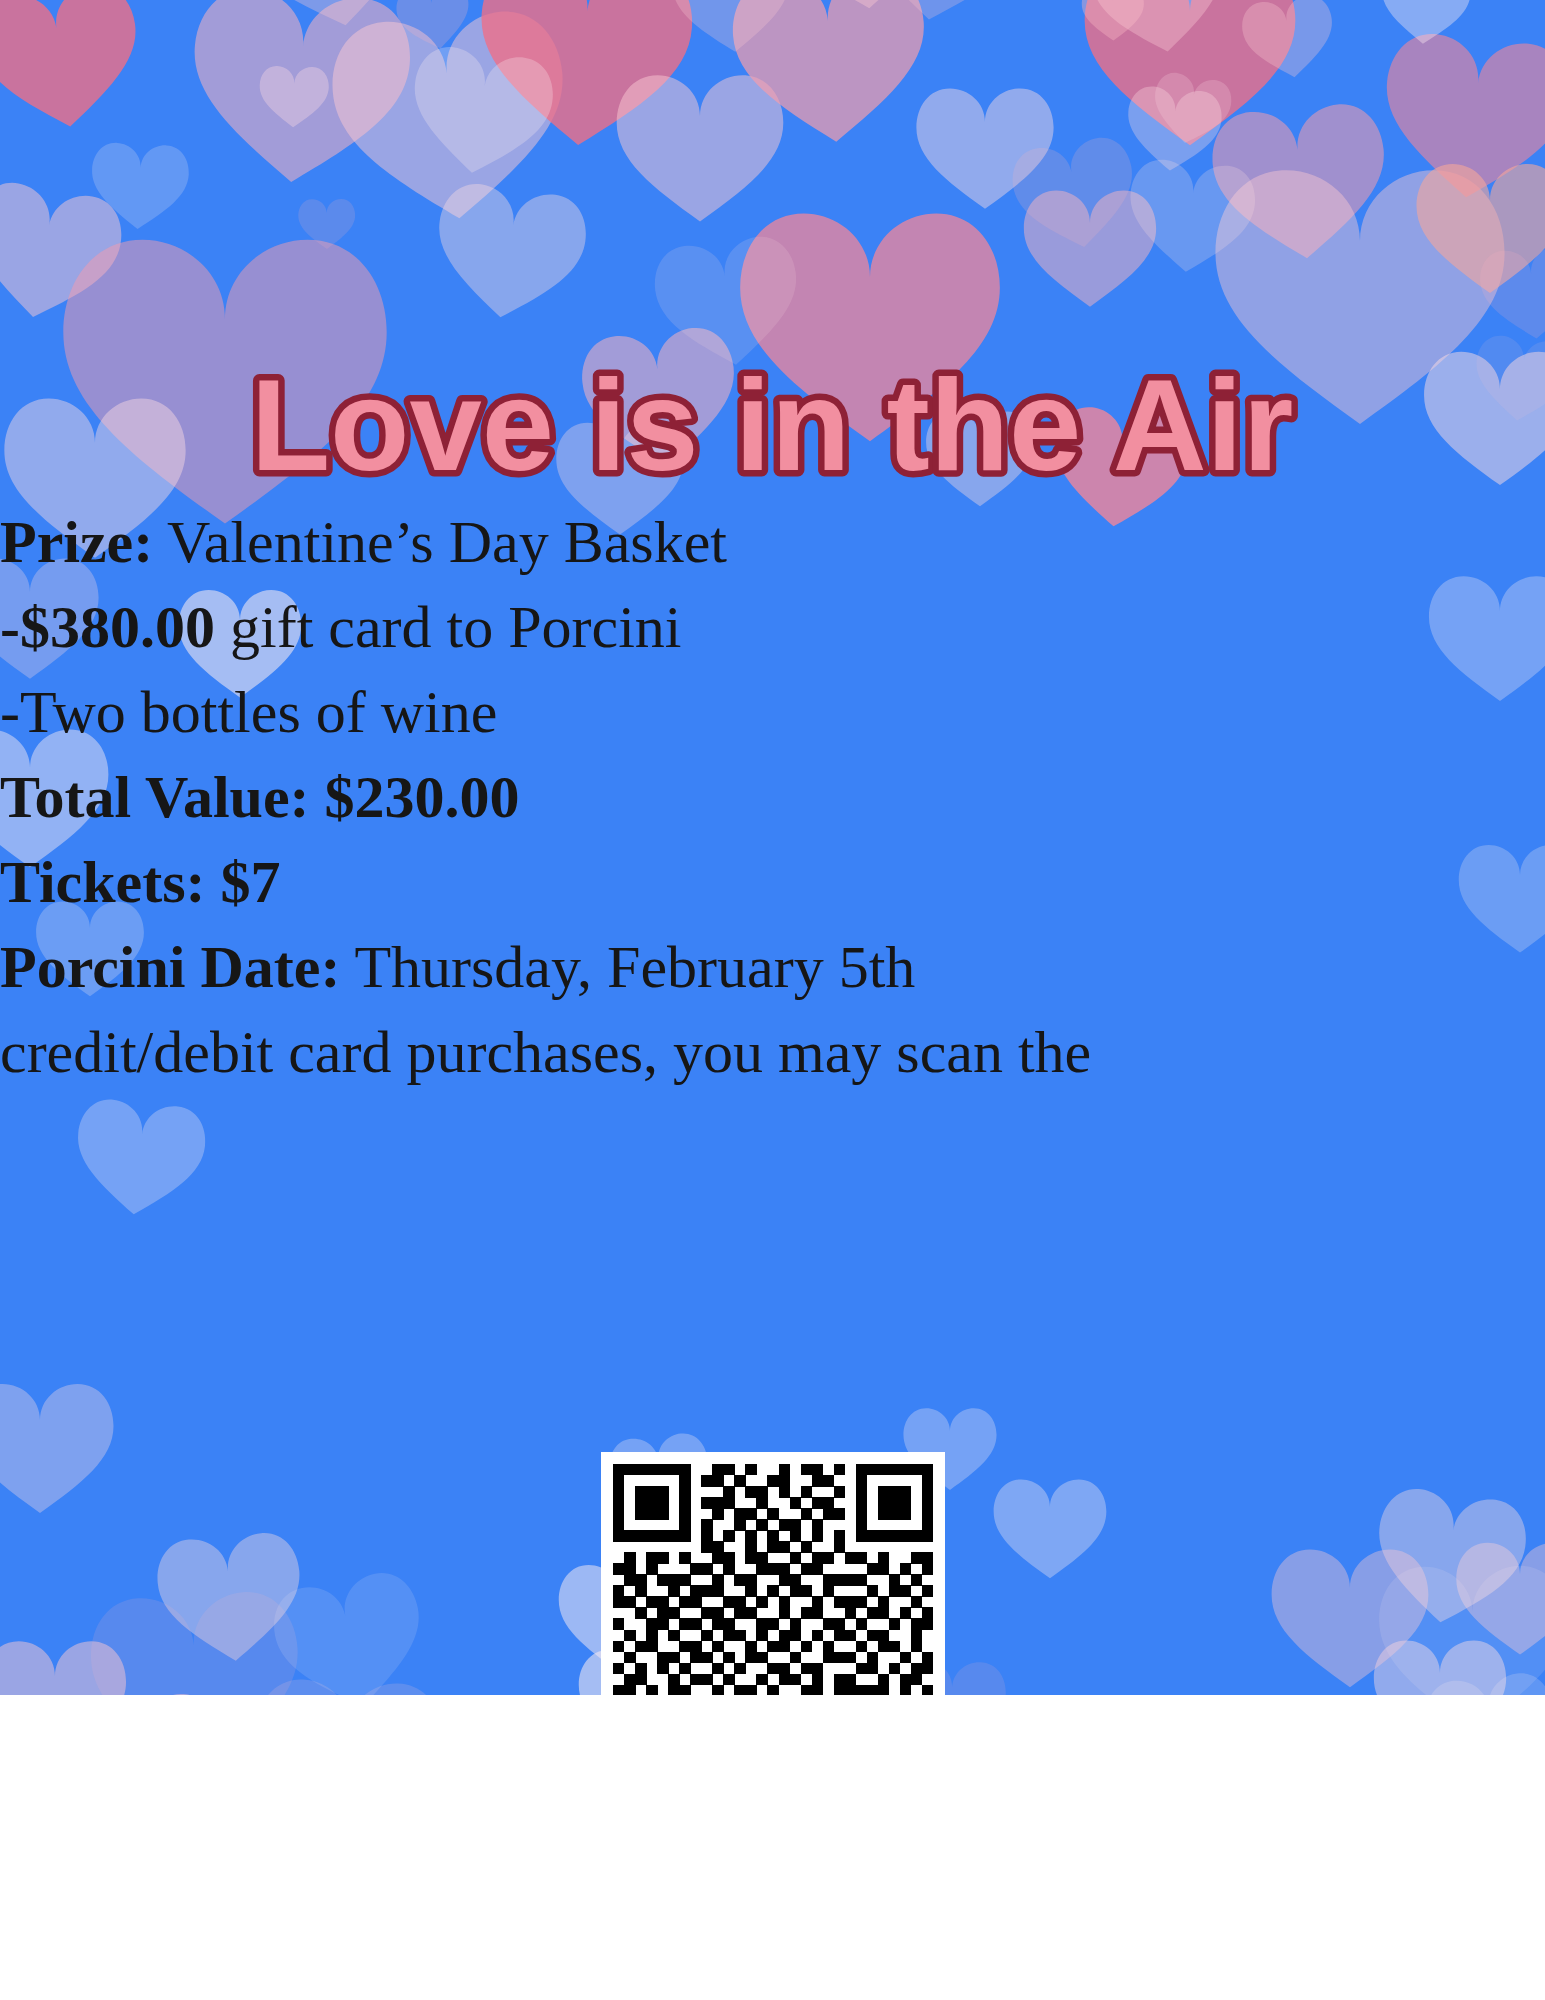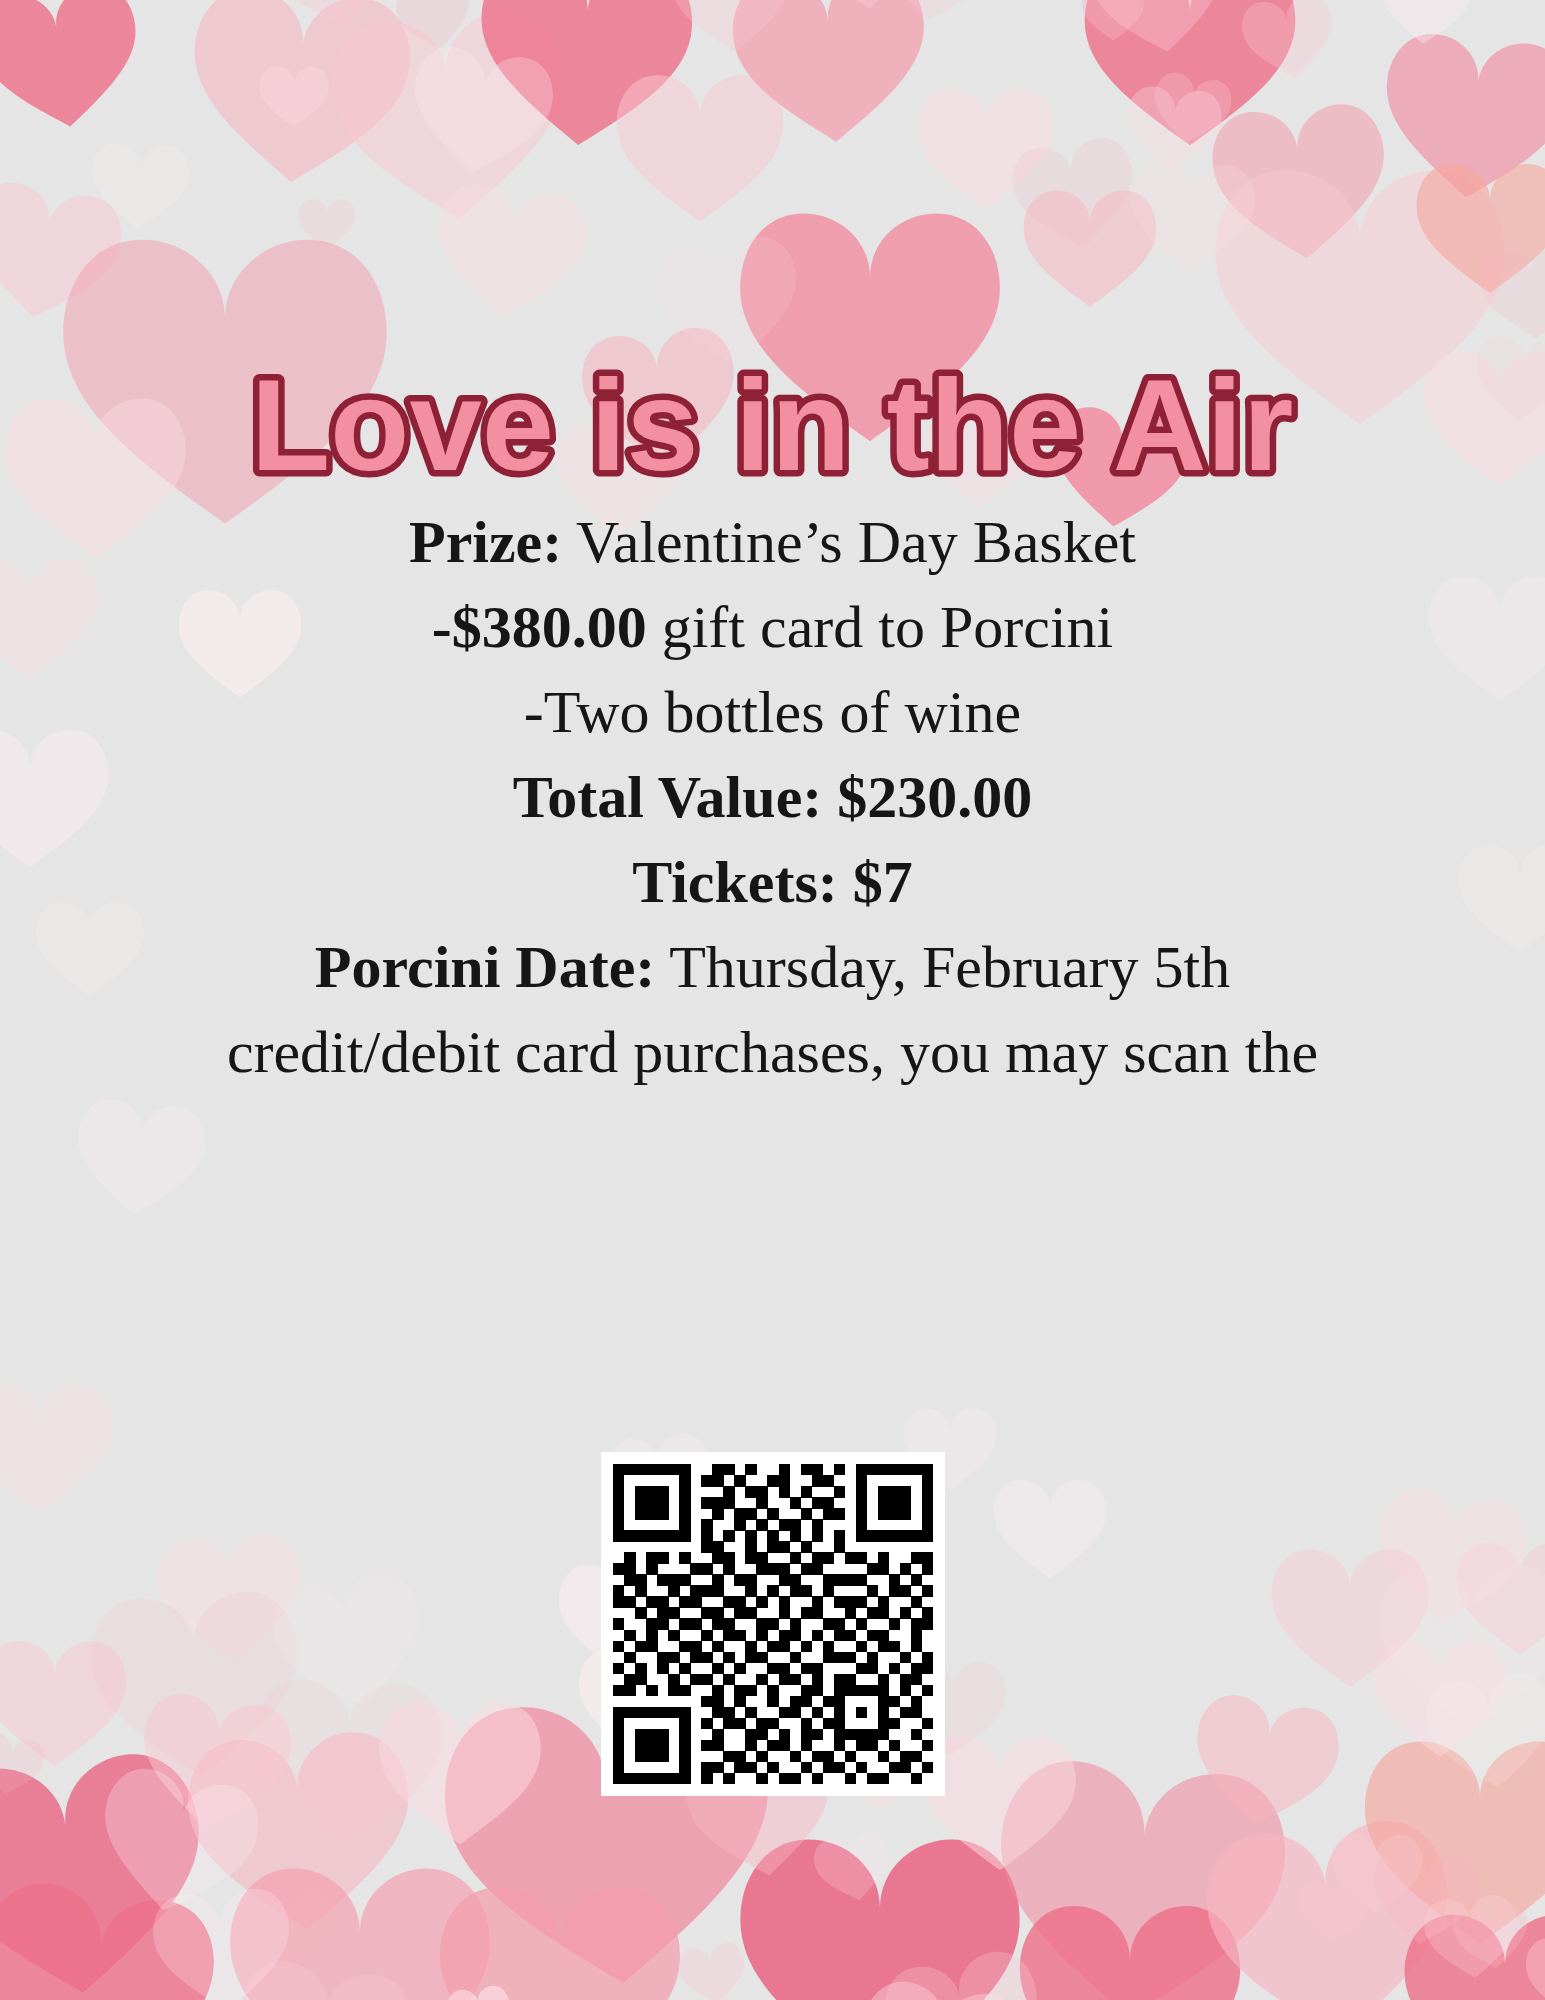--- a/index.html
+++ b/index.html
@@ -1,19 +1,19 @@
 <!DOCTYPE html>
 <html><head>
 <meta charset="utf-8">
 <style>
   html,body { margin:0; padding:0; }
   .page {
     position:relative;
-    width:1545px; height:2000px;
-    background:#e5e5e5;
+    width:1545px; height:1695px;
+    background:#3b82f6;
     overflow:hidden;
     font-family:"Liberation Serif", serif;
   }
   .hearts-layer {
     position:absolute; left:0; top:0; width:1545px; height:2000px;
     z-index:0; pointer-events:none;
   }
   .content { position:relative; z-index:1; }
   .title-svg {
     position:absolute; left:0; top:320px; width:1545px; height:200px;
@@ -21,21 +21,20 @@
   .title-svg text {
     font-family:"Liberation Sans", sans-serif;
     font-weight:bold;
     font-size:130px;
     paint-order:stroke;
     stroke-width:13px;
     stroke-linejoin:round;
   }
   .flyer-body {
     position:absolute; left:0; top:500px; width:1545px;
-    text-align:center;
     font-size:60px; line-height:85px;
     color:#161616;
   }
   .flyer-line { height:85px; white-space:nowrap; }
   .flyer-line .b { font-weight:bold; }
   .qr-wrap {
     position:absolute; top:1452px; left:50%;
     transform:translateX(-50%);
     background:#ffffff; padding:12px;
   }

